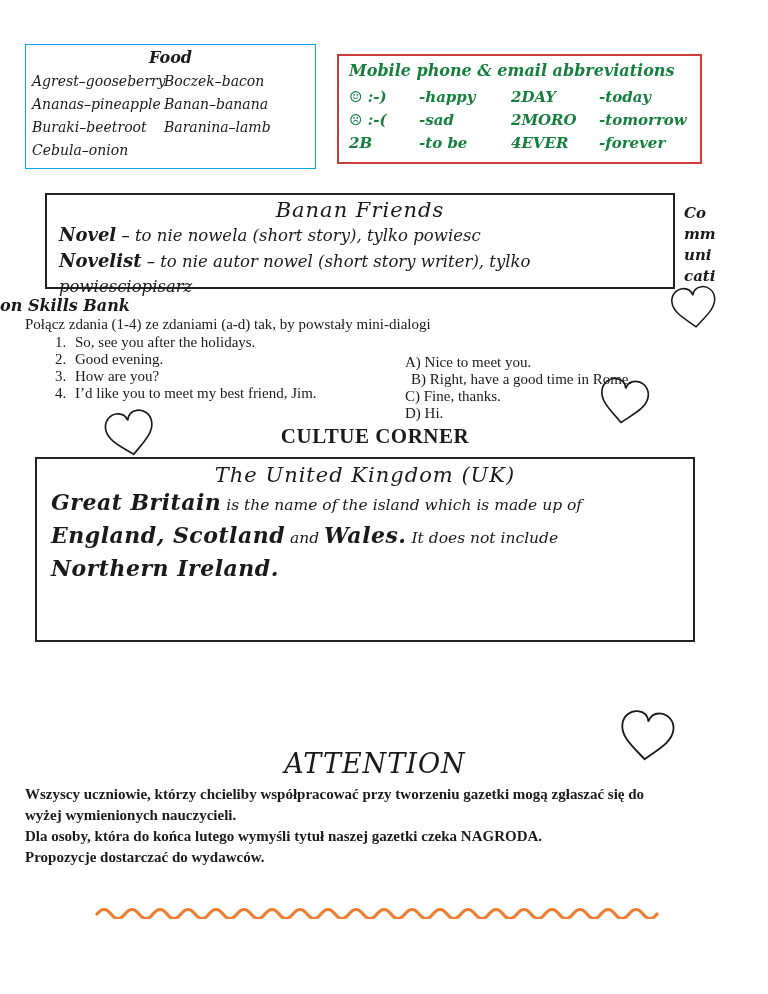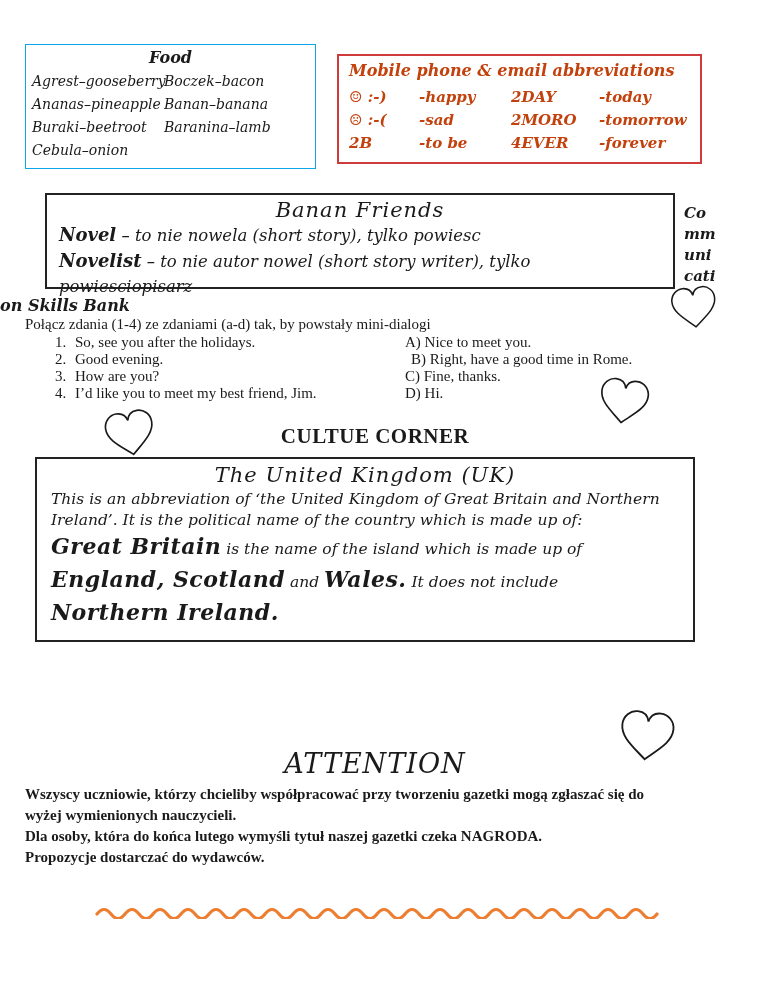--- a/index.html
+++ b/index.html
@@ -11,21 +11,21 @@
             border:1px solid #0ea5e9;box-sizing:border-box;padding:3px 6px;}
   .food-title{font-family:"DejaVu Serif",serif;font-style:italic;font-weight:bold;
               font-size:16px;text-align:center;}
   .food-grid{display:grid;grid-template-columns:132px auto;margin-top:3px;}
   .food-cell{font-family:"DejaVu Serif",serif;font-style:italic;font-size:14px;
              line-height:23px;white-space:nowrap;}
 
   
   .mobile-box{position:absolute;left:337px;top:54px;width:365px;height:110px;
               border:2px solid #cf3b3b;box-sizing:border-box;padding:5px 0 0 10px;
-              color:#c2410c;font-family:"DejaVu Serif",serif;font-style:italic;font-weight:bold;}
+              color:#15803d;font-family:"DejaVu Serif",serif;font-style:italic;font-weight:bold;}
   .mobile-title{font-size:16px;margin-bottom:6px;}
   .mobile-row{display:flex;font-size:15px;line-height:23px;}
   .mobile-c1{width:70px;}
   .mobile-c2{width:92px;}
   .mobile-c3{width:88px;}
   .mobile-c4{flex:1;}
 
   
   .ff-box{position:absolute;left:45px;top:193px;width:630px;height:96px;
           border:2px solid #222;box-sizing:border-box;padding:3px 12px;}
@@ -44,21 +44,21 @@
   .heart{position:absolute;}
 
   
   .skills-heading{position:absolute;left:0;top:296px;width:720px;text-align:left;
                   font-family:"DejaVu Serif",serif;font-style:italic;font-weight:bold;font-size:16px;}
   .skills-instruction{position:absolute;left:25px;top:316px;font-size:15px;}
   .skills-list{position:absolute;left:25px;top:334px;width:735px;font-size:15px;}
   .skills-row{position:relative;height:17px;}
   .skills-num{position:absolute;left:30px;}
   .skills-left{position:absolute;left:50px;white-space:nowrap;}
-  .skills-right{position:absolute;left:380px;white-space:nowrap;}
+  .skills-right{position:absolute;left:380px;white-space:nowrap;margin-top:20px;}
 
   
   .culture-heading{position:absolute;left:0;top:424px;width:750px;text-align:center;
                    font-weight:bold;font-size:21px;letter-spacing:0.5px;}
 
   
   .uk-box{position:absolute;left:35px;top:457px;width:660px;height:185px;
           border:2px solid #222;box-sizing:border-box;padding:4px 14px;
           font-family:"DejaVu Serif",serif;font-style:italic;}
   .uk-title{font-size:21px;text-align:center;letter-spacing:1px;}
@@ -187,21 +187,20 @@
       <span class="skills-num">4.</span>
       <span class="skills-left">I’d like you to meet my best friend, Jim.</span>
       <span class="skills-right">D) Hi.</span>
     </div>
   </div>
 
   <div class="culture-heading">CULTUE CORNER</div>
 
   <div class="uk-box">
     <div class="uk-title">The  United Kingdom  (UK)</div>
-    <div class="uk-para">This is an abbreviation of  ‘the United Kingdom of Great Britain and Northern Ireland’.  It is the political name  of the country which is made up of:</div>
     <div class="uk-flow">
       <span class="uk-big">Great Britain</span><span> is the name of the island which is made  up of</span>
     </div>
     <div class="uk-flow">
       <span class="uk-big">England, Scotland</span><span> and </span><span class="uk-big">Wales.</span><span> It does not include  </span><span class="uk-big">Northern Ireland.</span>
     </div>
   </div>
 
 
 

